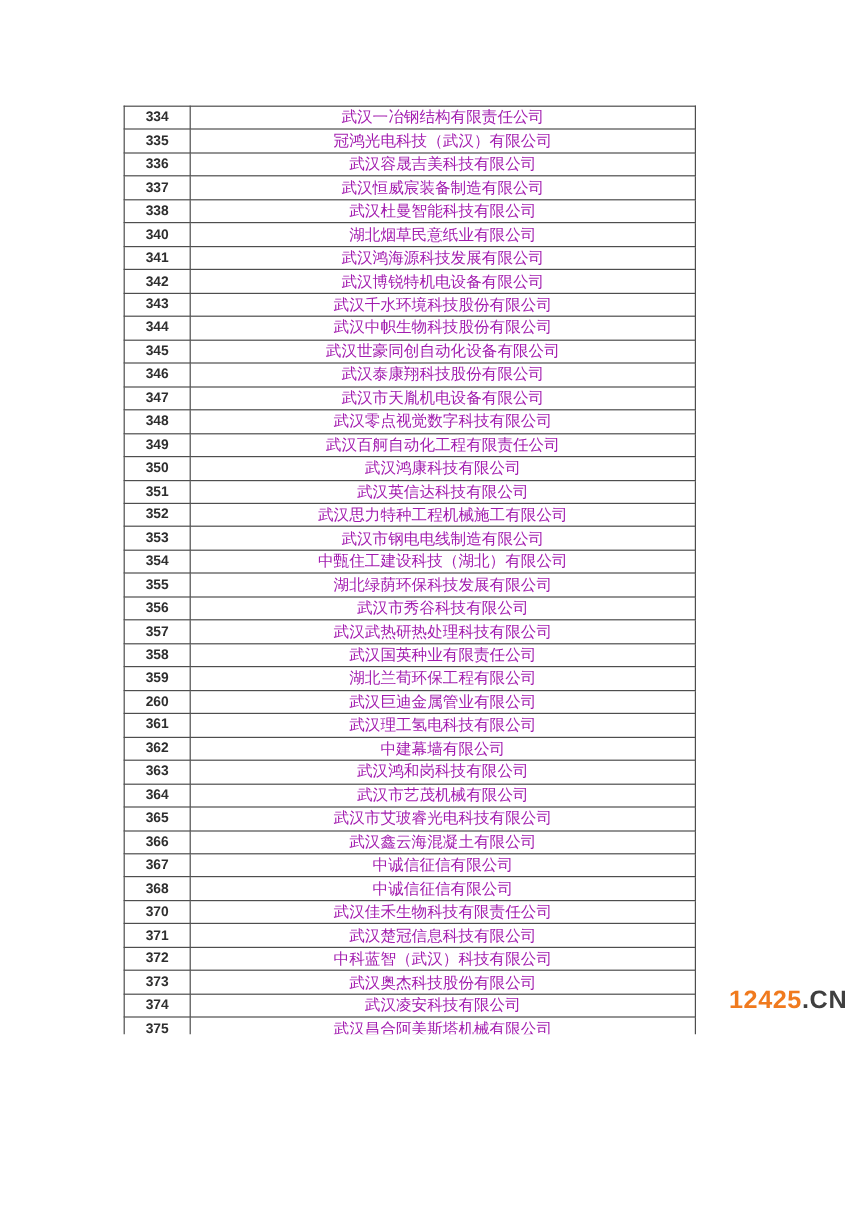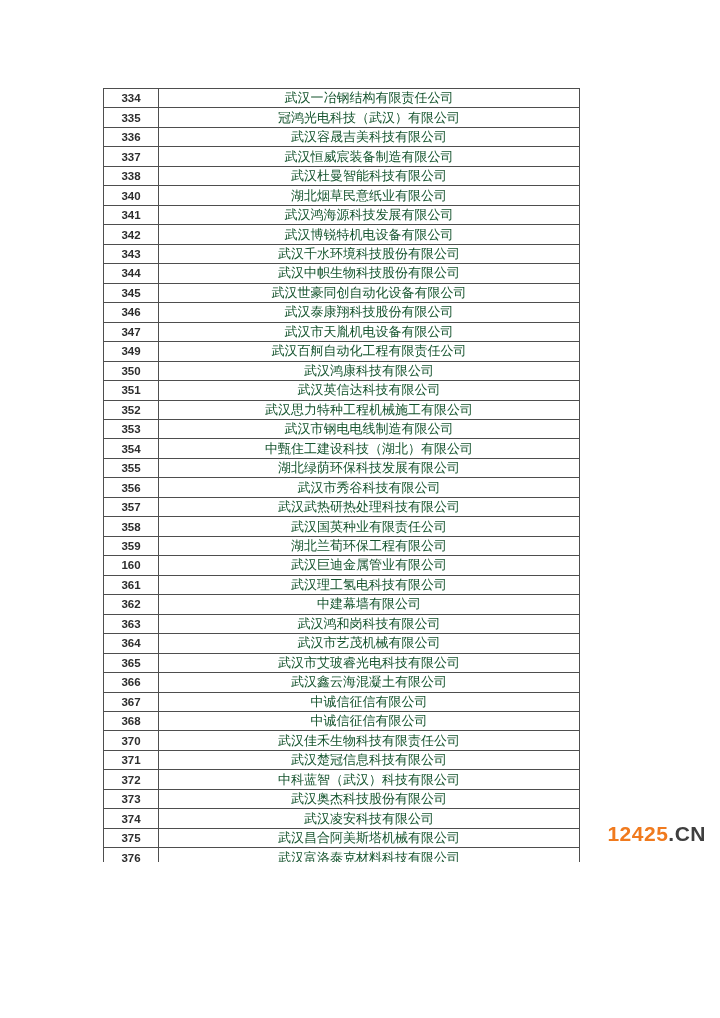--- a/index.html
+++ b/index.html
@@ -36,21 +36,21 @@
     width: 54px;
     font-family: "Liberation Sans", sans-serif;
     font-size: 11.5px;
     font-weight: 600;
     color: #2e2e2e;
   }
   td.name-cell {
     width: 420px;
     font-family: "Liberation Serif", "DejaVu Serif", serif;
     font-size: 13px;
-    color: #14532d;
+    color: #a21caf;
   }
   .watermark {
     position: absolute;
     right: 14px;
     bottom: 16px;
     font-family: "Liberation Sans", sans-serif;
     font-size: 21px;
     font-weight: bold;
     letter-spacing: 0.5px;
     white-space: nowrap;
@@ -125,20 +125,24 @@
         <tr>
           <td class="num-cell">346</td>
           <td class="name-cell">武汉泰康翔科技股份有限公司</td>
         </tr>
 
         <tr>
           <td class="num-cell">347</td>
           <td class="name-cell">武汉市天胤机电设备有限公司</td>
         </tr>
 
+        <tr>
+          <td class="num-cell">348</td>
+          <td class="name-cell">武汉零点视觉数字科技有限公司</td>
+        </tr>
 
         <tr>
           <td class="num-cell">349</td>
           <td class="name-cell">武汉百舸自动化工程有限责任公司</td>
         </tr>
 
         <tr>
           <td class="num-cell">350</td>
           <td class="name-cell">武汉鸿康科技有限公司</td>
         </tr>
@@ -182,21 +186,21 @@
           <td class="num-cell">358</td>
           <td class="name-cell">武汉国英种业有限责任公司</td>
         </tr>
 
         <tr>
           <td class="num-cell">359</td>
           <td class="name-cell">湖北兰荀环保工程有限公司</td>
         </tr>
 
         <tr>
-          <td class="num-cell">160</td>
+          <td class="num-cell">260</td>
           <td class="name-cell">武汉巨迪金属管业有限公司</td>
         </tr>
 
         <tr>
           <td class="num-cell">361</td>
           <td class="name-cell">武汉理工氢电科技有限公司</td>
         </tr>
 
         <tr>
           <td class="num-cell">362</td>

